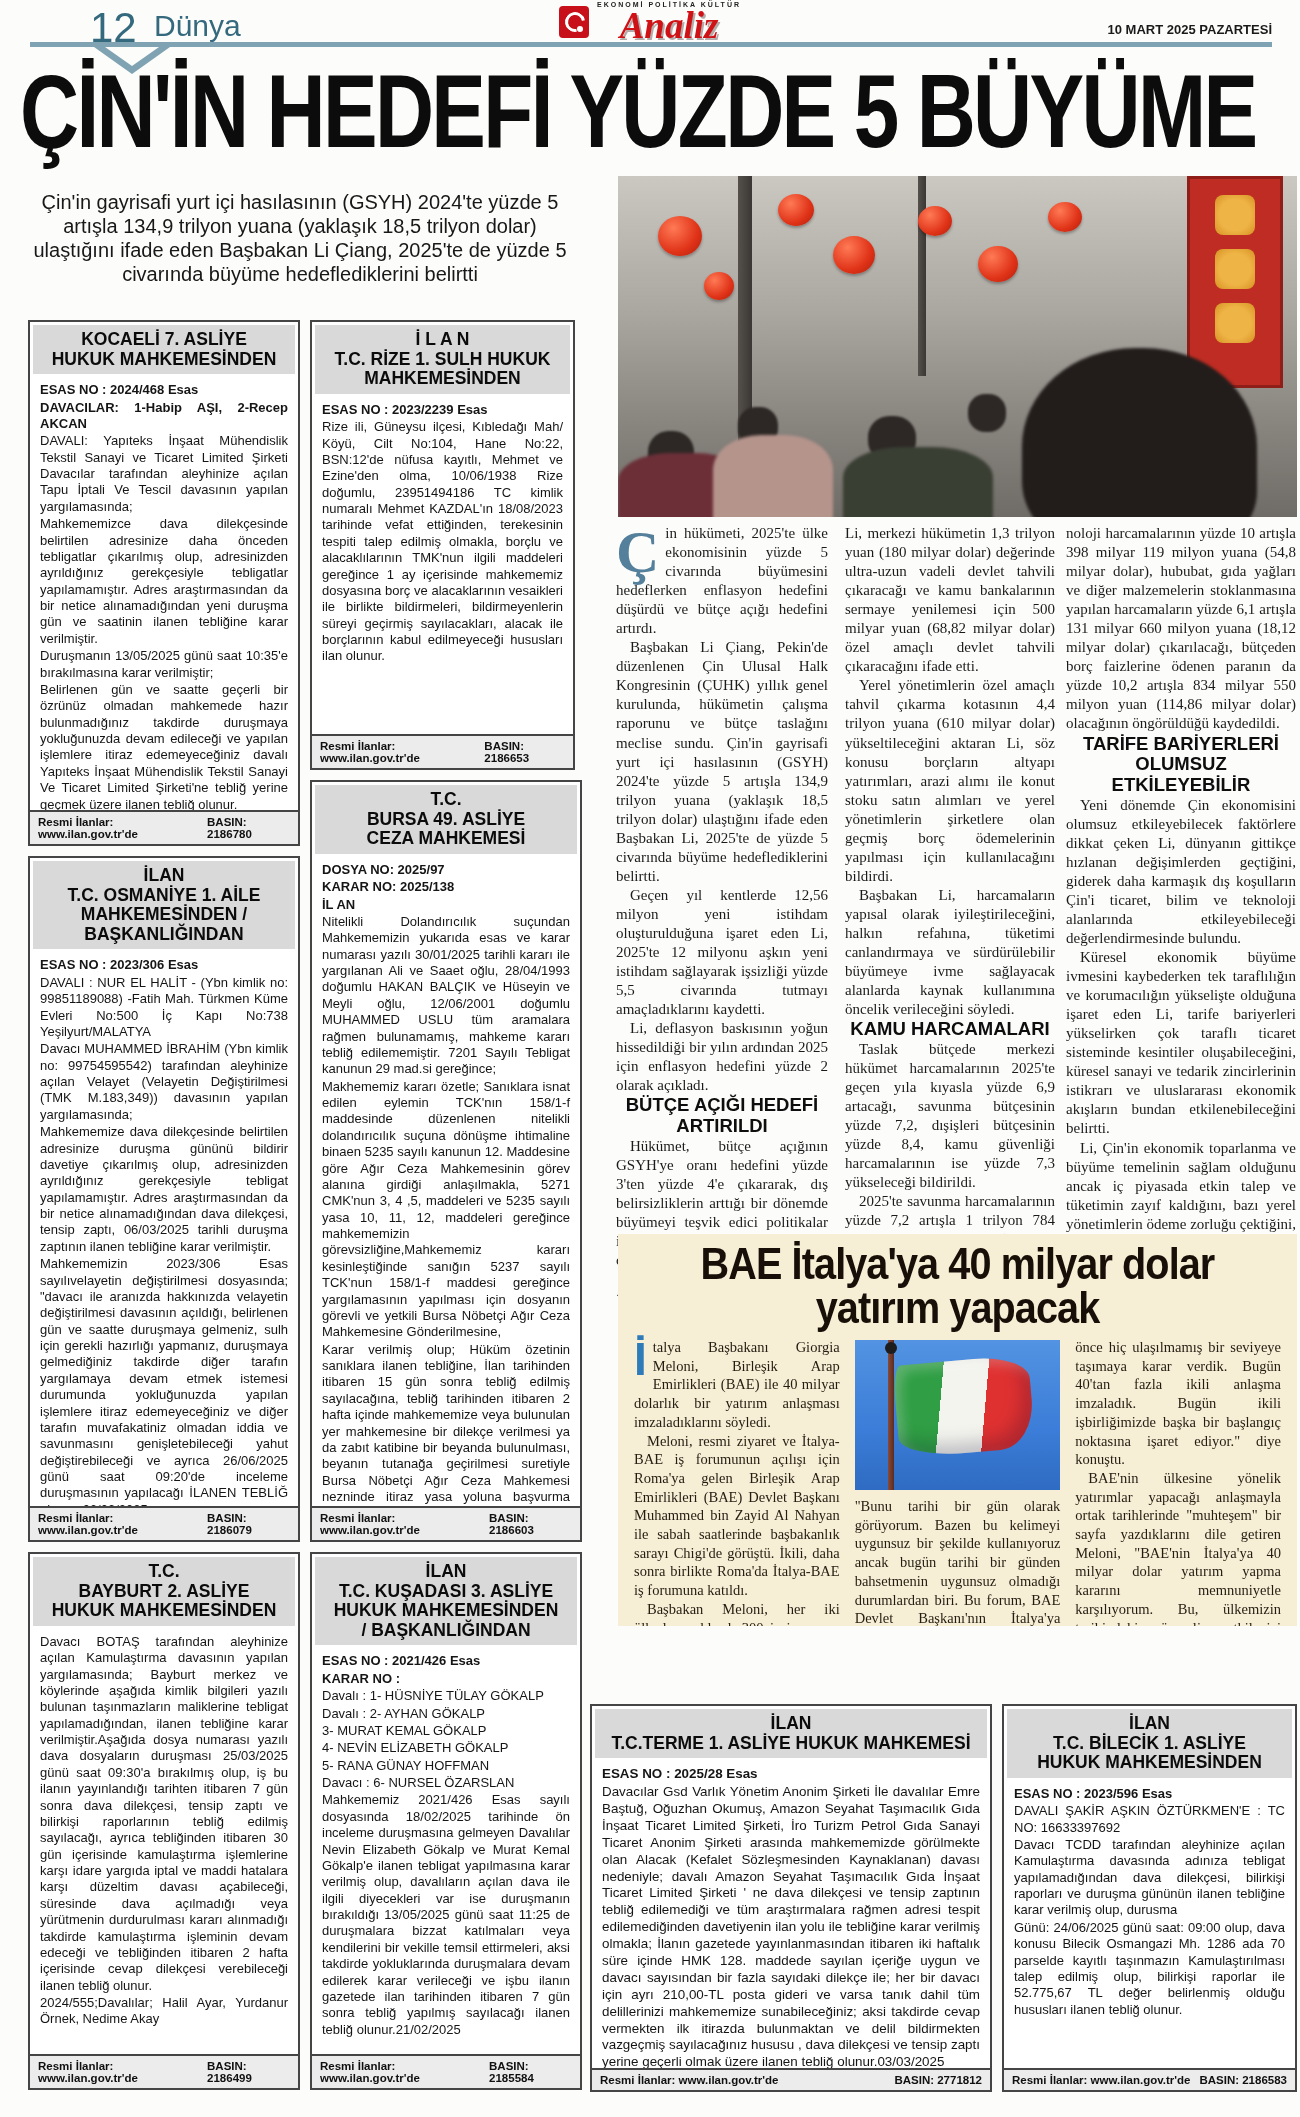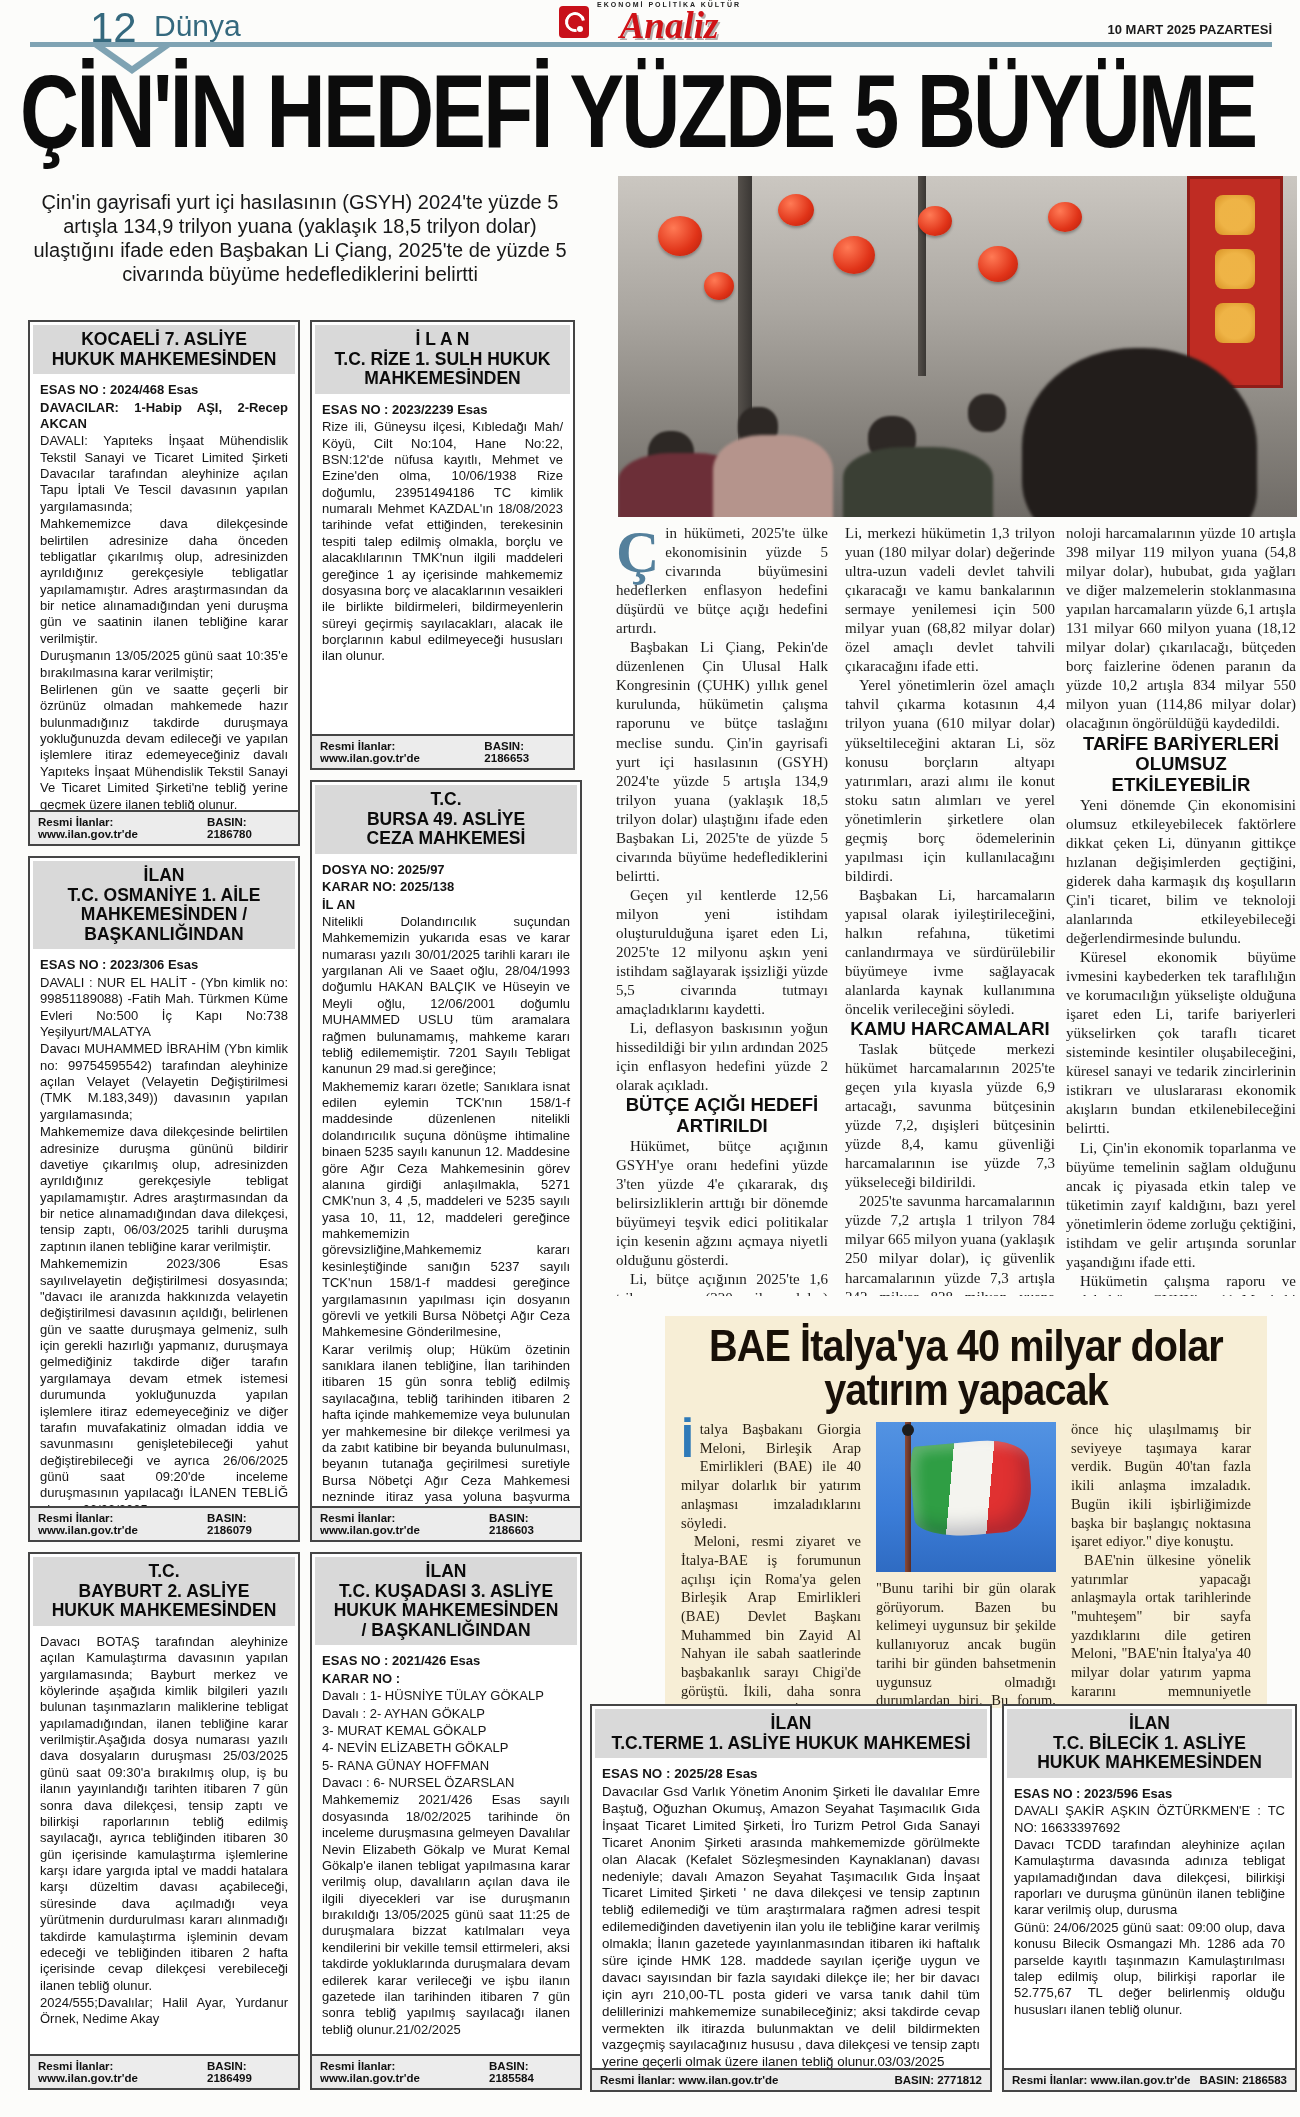--- a/index.html
+++ b/index.html
@@ -69,21 +69,21 @@
     font-family:"Liberation Serif", serif; font-size:15px; line-height:1.27; text-align:justify; color:#1b1b1b; }
   #colA { left:616px; width:212px; }
   #colB { left:845px; width:210px; }
   #colC { left:1066px; width:230px; }
   .art-col p { margin:0; text-indent:14px; }
   .art-col p.first { text-indent:0; }
   .dropcap { float:left; font-size:60px; line-height:0.8; padding:4px 6px 0 0; color:#54809c; font-weight:700; }
   .subhead { font-family:"Liberation Sans", sans-serif; font-weight:700; font-size:18.5px; line-height:1.12;
     margin:9px 0 5px; text-align:center; text-indent:0 !important; color:#0e0e0e; }
   
-  #bae { position:absolute; left:618px; top:1316px; width:602px; height:392px; background:#f7eed6; overflow:hidden;margin-left:47px; }
+  #bae { position:absolute; left:618px; top:1234px; width:679px; height:392px; background:#f7eed6; overflow:hidden; }
   #bae h2 { text-align:center; font-size:44px; font-weight:900; letter-spacing:-1px; color:#181008;
     margin:8px 0 4px; transform:scaleX(0.9); line-height:1; }
   .bae-cols { display:flex; gap:15px; padding:4px 16px 0; height:322px; overflow:hidden; }
   .bae-col { flex:1; font-family:"Liberation Serif", serif; font-size:14.5px; line-height:1.29; text-align:justify; color:#241c10; }
   .bae-col p { margin:0; text-indent:13px; }
   .bae-col p.first { text-indent:0; }
   .dropcap-bae { float:left; font-size:46px; line-height:0.8; padding:3px 6px 0 0; color:#2f7ab8; font-weight:700;
     font-family:"Liberation Sans", sans-serif; }
   
   #photo-italy { position:relative; width:100%; height:150px; margin:2px 0 7px; overflow:hidden;

